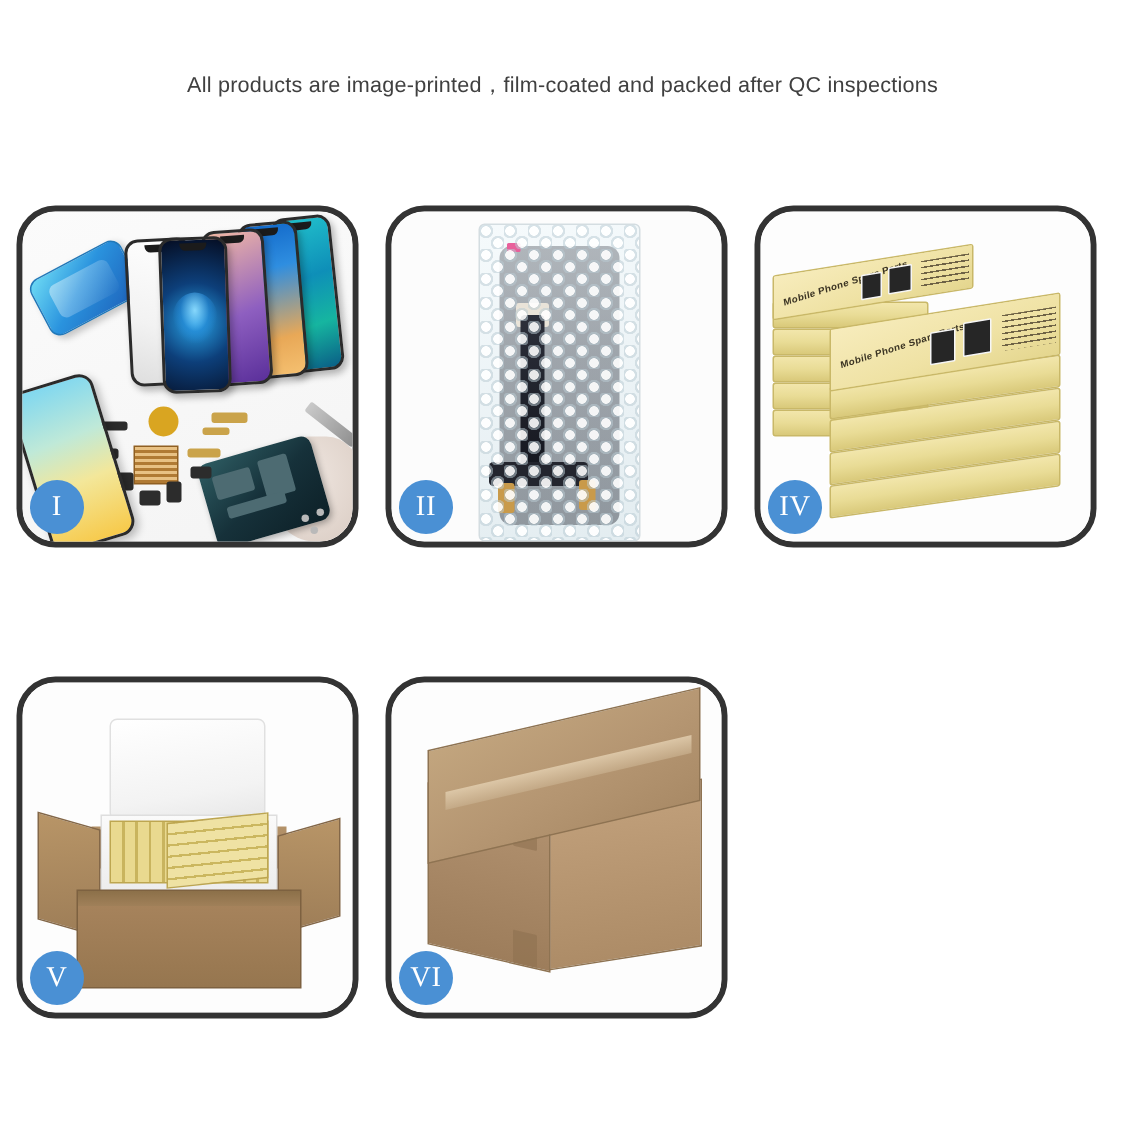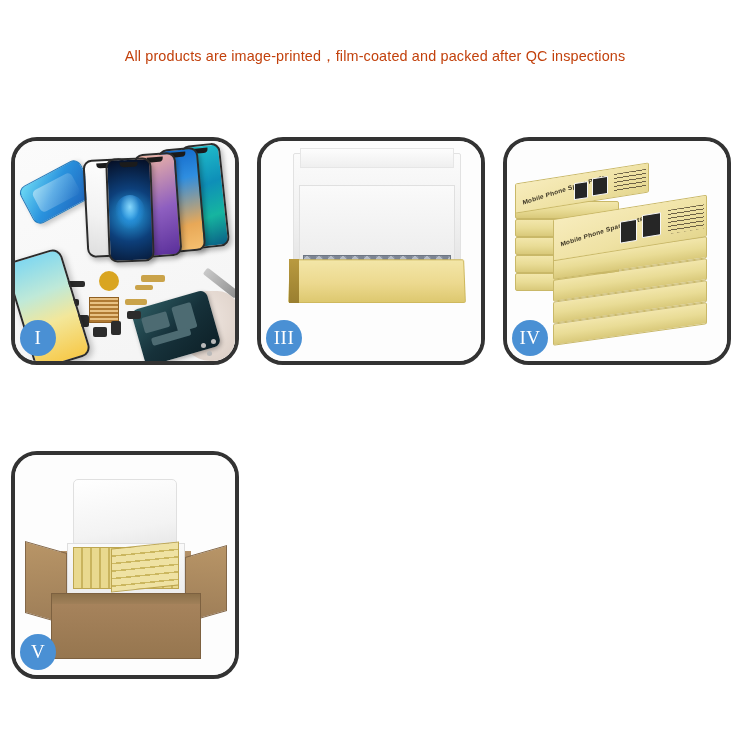--- a/index.html
+++ b/index.html
@@ -21,21 +21,21 @@
     letter-spacing: 1.2px;
     color: #151515;
     line-height: 1.05;
     white-space: nowrap;
   }
   .subtitle {
     margin-top: 11px;
     font-family: "Liberation Sans", sans-serif;
     font-size: 14.4px;
     letter-spacing: 0.15px;
-    color: #c2410c;
+    color: #404040;
     white-space: nowrap;
   }
 
   
   .grid {
     position: absolute;
     left: 11px; top: 137px;
     width: 728px;
     display: grid;
     grid-template-columns: repeat(3, 228px);
@@ -413,31 +413,36 @@
           <div class="pt pt-flex" style="left:110px; top:30px; width:22px; height:6px;"></div>
           <div class="pt pt-rect" style="left:112px; top:42px; width:14px; height:8px;"></div>
           <div class="pt pt-screw" style="left:186px; top:74px; width:5px; height:5px;"></div>
           <div class="pt pt-screw" style="left:196px; top:70px; width:5px; height:5px;"></div>
           <div class="pt pt-screw" style="left:192px; top:82px; width:5px; height:5px;"></div>
         </div>
       </div>
       <div class="badge">I</div>
     </div>
 
-
     <div class="panel">
-      <div class="stage p3">
-        <div class="foam-lid"></div>
-        <div class="foam-body"></div>
-        <div class="grey-bubble"></div>
-        <div class="ybox-tray"></div>
-        <div class="ybox-wall-l"></div>
+      <div class="stage p2">
+        <div class="bubble-bag">
+          <div class="inner-screen"></div>
+          <div class="lcd-chip"></div>
+          <div class="lcd-flex"></div>
+          <div class="lcd-bar"></div>
+          <div class="lcd-tab" style="left:12px; top:172px;"></div>
+          <div class="lcd-tab" style="left:66px; top:170px;"></div>
+          <div class="pink-dot"></div>
+          <div class="bubbles"></div>
+        </div>
       </div>
-      <div class="badge">III</div>
+      <div class="badge">II</div>
     </div>
+
 
     <div class="panel">
       <div class="stage p4">
         <div class="stack">
 
           <div class="ybx" style="left:6px; top:46px; width:104px; height:18px;"></div>
           <div class="ybx" style="left:6px; top:64px; width:104px; height:18px;"></div>
           <div class="ybx" style="left:6px; top:82px; width:104px; height:18px;"></div>
           <div class="ybx" style="left:6px; top:100px; width:104px; height:18px;"></div>
           <div class="ybx" style="left:6px; top:118px; width:104px; height:18px;"></div>
@@ -474,15 +479,27 @@
         <div class="foam-inner"></div>
         <div class="ybars"></div>
         <div class="ybars2"></div>
         <div class="flap-l"></div>
         <div class="flap-r"></div>
         <div class="carton-front"></div>
       </div>
       <div class="badge">V</div>
     </div>
 
+    <div class="panel">
+      <div class="stage p6">
+        <div class="bx-left-face">
+          <div class="tape-tab" style="left:56px; top:6px;"></div>
+          <div class="tape-tab" style="left:56px; top:84px;"></div>
+        </div>
+        <div class="bx-right-face"></div>
+        <div class="bx-top-face"></div>
+        <div class="tape"></div>
+      </div>
+      <div class="badge">VI</div>
+    </div>
 
   </div>
 </div>
 
 </body></html>

